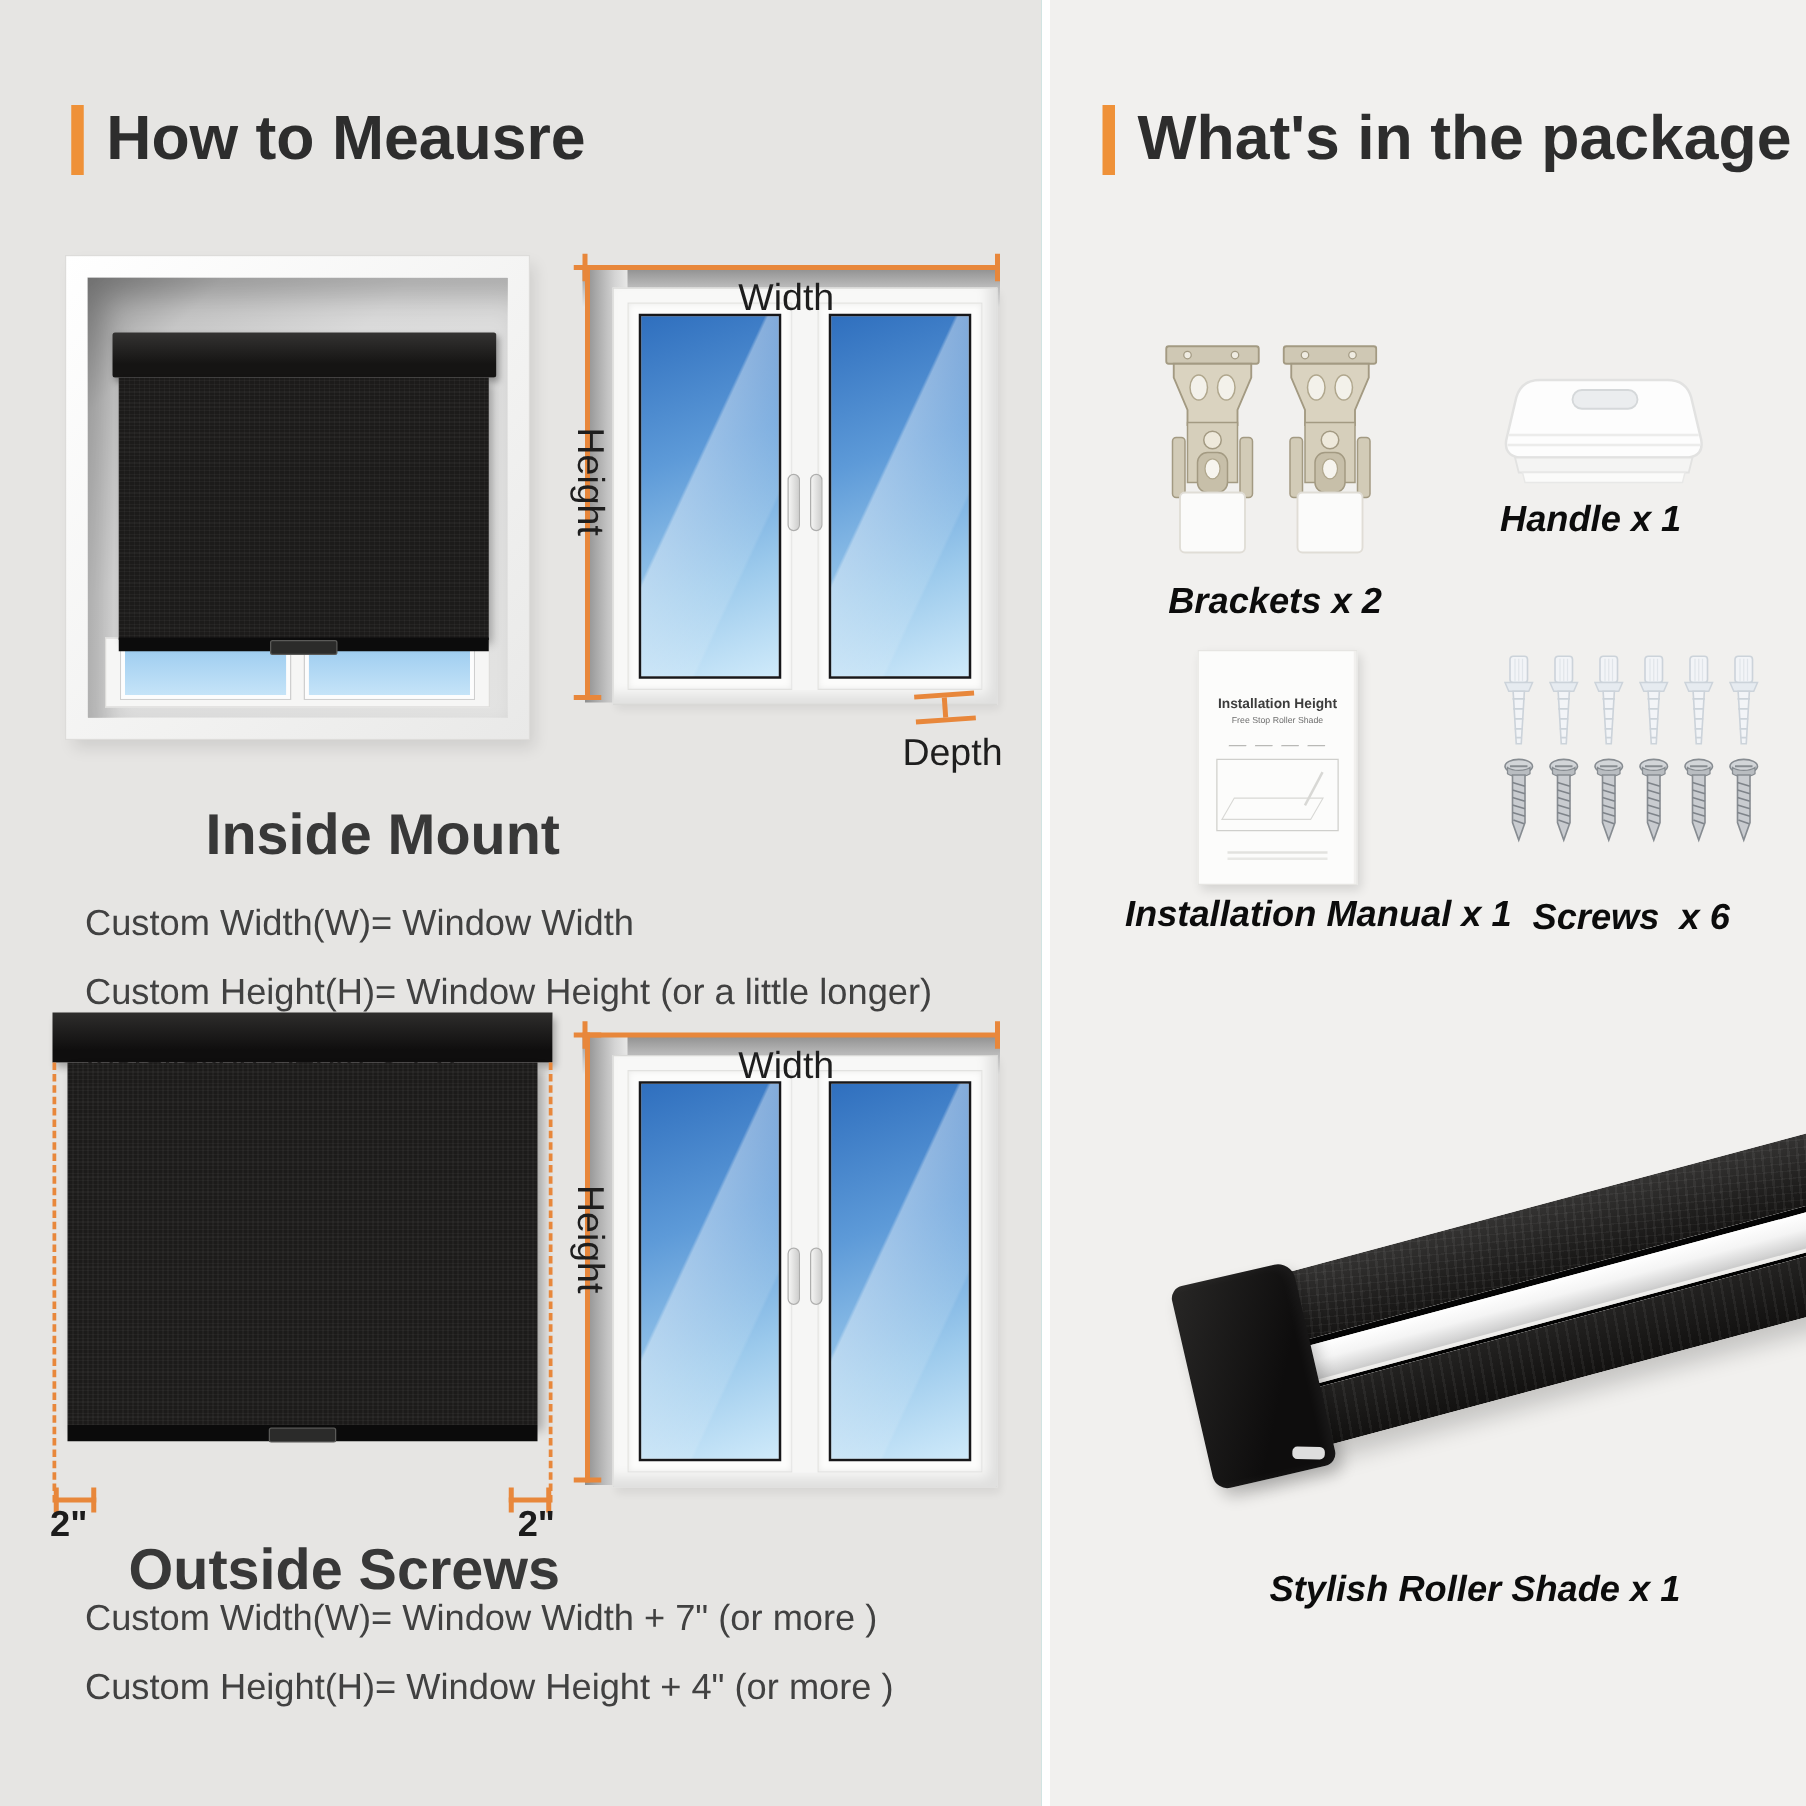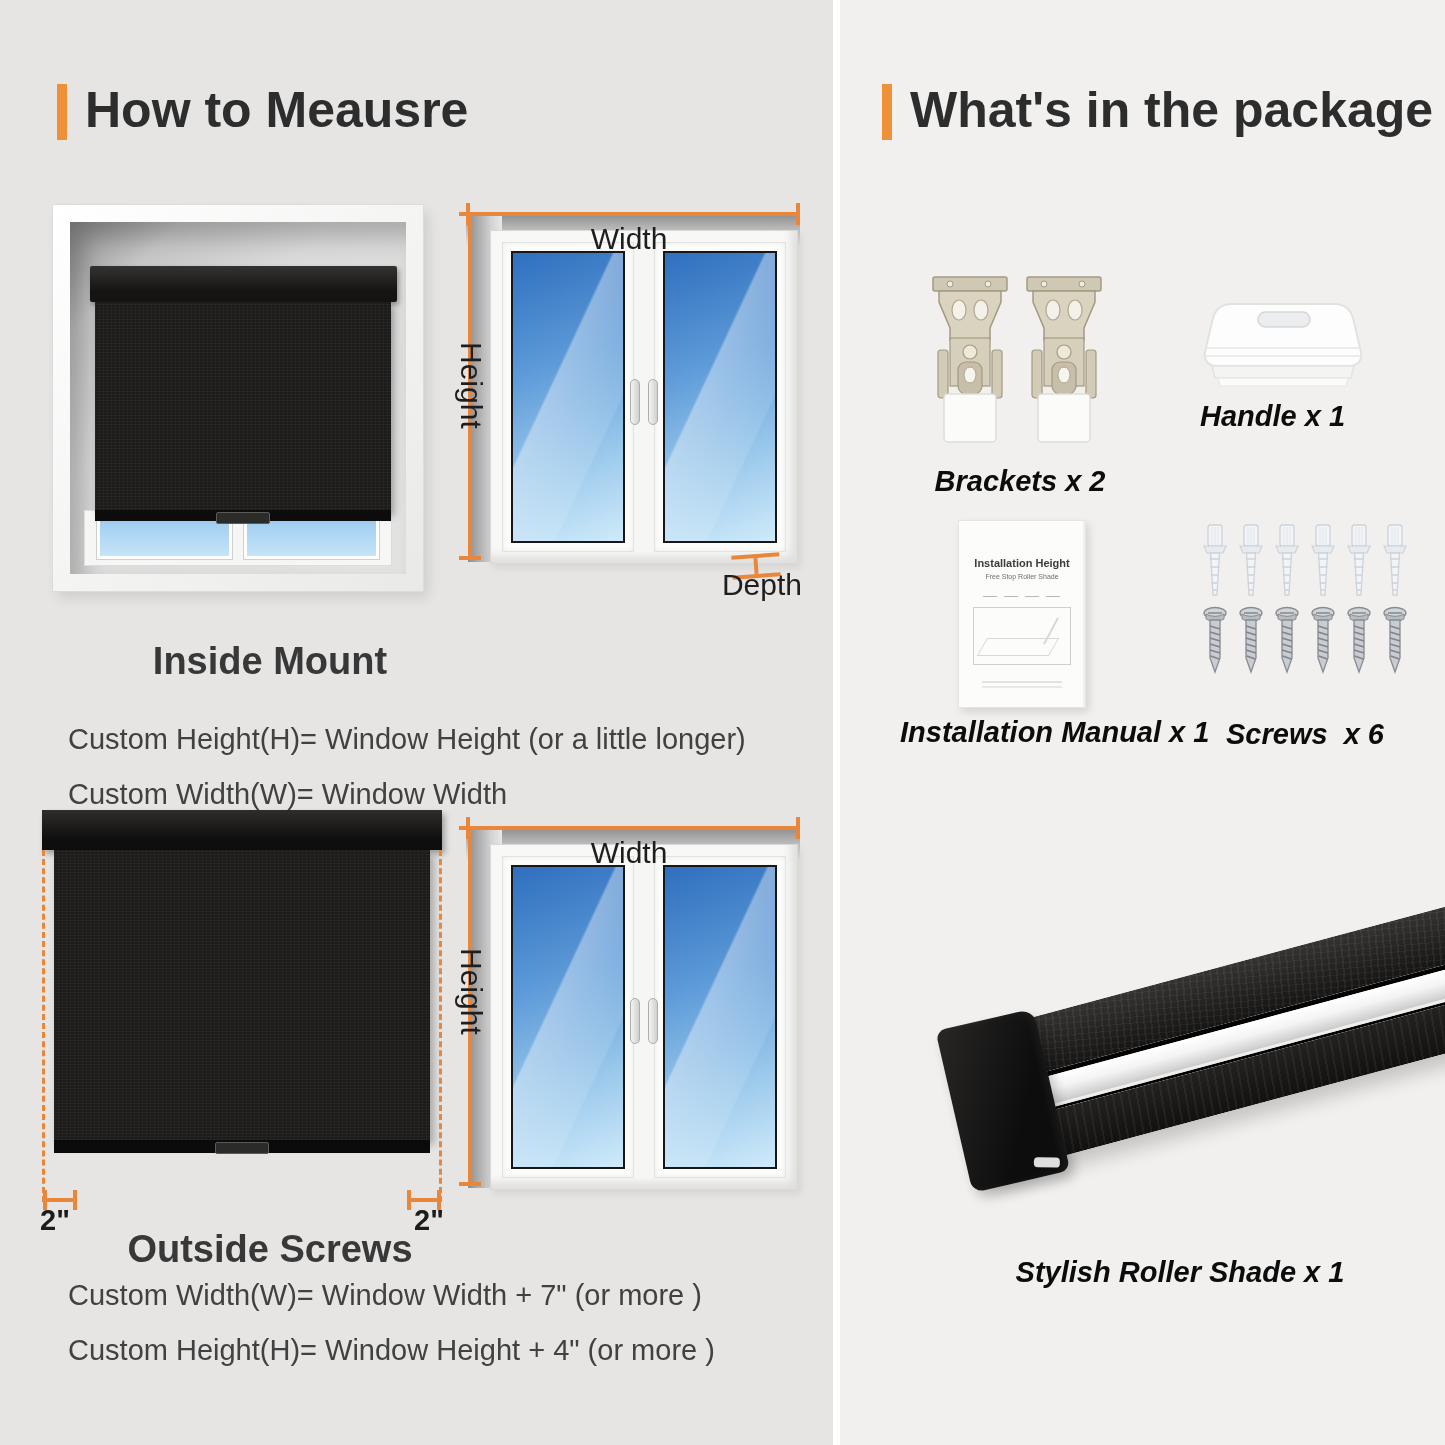--- a/index.html
+++ b/index.html
@@ -58,24 +58,24 @@
   .arrow-h::before { left:0; } .arrow-h::after { right:0; }
   .arrow-v { position:absolute; left:16px; top:14px; width:4px; background:var(--oc); }
   .wd1 .arrow-v { bottom:62px; } .wd2 .arrow-v { bottom:26px; }
   .arrow-v::before, .arrow-v::after { content:""; position:absolute; left:-9px; width:22px; height:4px; background:var(--oc); }
   .arrow-v::before { top:0; } .arrow-v::after { bottom:0; }
   .wd-label { position:absolute; font-size:30px; color:#1e1e1e; }
   .wd-width  { left:0; right:0; top:24px; text-align:center; }
   .wd-height { left:2px; top:34%; writing-mode:vertical-rl; }
   .depth-ibeam { position:absolute; right:26px; bottom:44px; width:48px; height:24px; border-top:4px solid var(--oc); border-bottom:4px solid var(--oc); transform:rotate(-4deg); }
   .depth-ibeam::before { content:""; position:absolute; left:50%; top:0; bottom:0; width:4px; margin-left:-2px; background:var(--oc); }
-  .wd-depth { right:4px; bottom:20px; }
-
-  
-  .mount-h { position:absolute; left:76px; width:388px; text-align:center; font-size:38px; font-weight:700; color:#383838; }
+  .wd-depth { right:4px; bottom:2px; }
+
+  
+  .mount-h { position:absolute; left:60px; width:388px; text-align:right; font-size:46px; font-weight:700; color:#383838; }
   .inside-h { top:640px; } .outside-h { top:1228px; }
   .specs { position:absolute; left:68px; }
   .specs p { font-size:29px; color:#414141; line-height:55px; white-space:pre; }
   .specs-inside { top:712px; } .specs-outside { top:1268px; }
 
   
   .om { position:absolute; left:40px; top:798px; width:404px; height:446px; }
   .om-cassette { position:absolute; left:2px; right:2px; top:12px; height:40px; background:linear-gradient(180deg,#2e2d2c,#0f0e0e 75%); box-shadow:3px 4px 6px rgba(0,0,0,.3); }
   .om-fabric { position:absolute; left:14px; right:14px; top:52px; height:290px; box-shadow:4px 5px 8px rgba(0,0,0,.28); }
   .om-bottombar { position:absolute; left:14px; right:14px; top:342px; height:13px; background:#0b0b0b; }
@@ -171,22 +171,22 @@
       <div class="arrow-h"></div>
       <div class="wd-label wd-width">Width</div>
       <div class="arrow-v"></div>
       <div class="wd-label wd-height">Height</div>
       <div class="depth-ibeam"></div>
       <div class="wd-label wd-depth">Depth</div>
     </div>
 
     <h2 class="mount-h inside-h">Inside Mount</h2>
     <div class="specs specs-inside">
+      <p>Custom Width(W)= Window Width</p>
       <p>Custom Height(H)= Window Height (or a little longer)</p>
-      <p>Custom Width(W)= Window Width</p>
       <p>Installation Depth ≥ 1.6"</p>
     </div>
 
     <div class="om">
       <div class="om-window">
         <span class="om-pane"></span>
         <span class="om-pane"></span>
       </div>
       <div class="om-cassette"></div>
       <div class="om-fabric dark-texture"></div>

